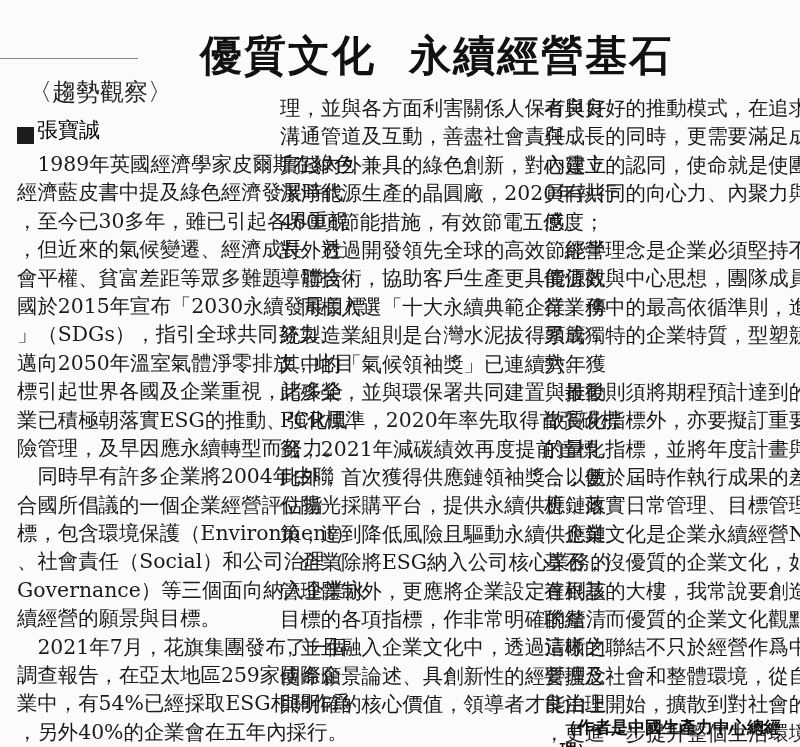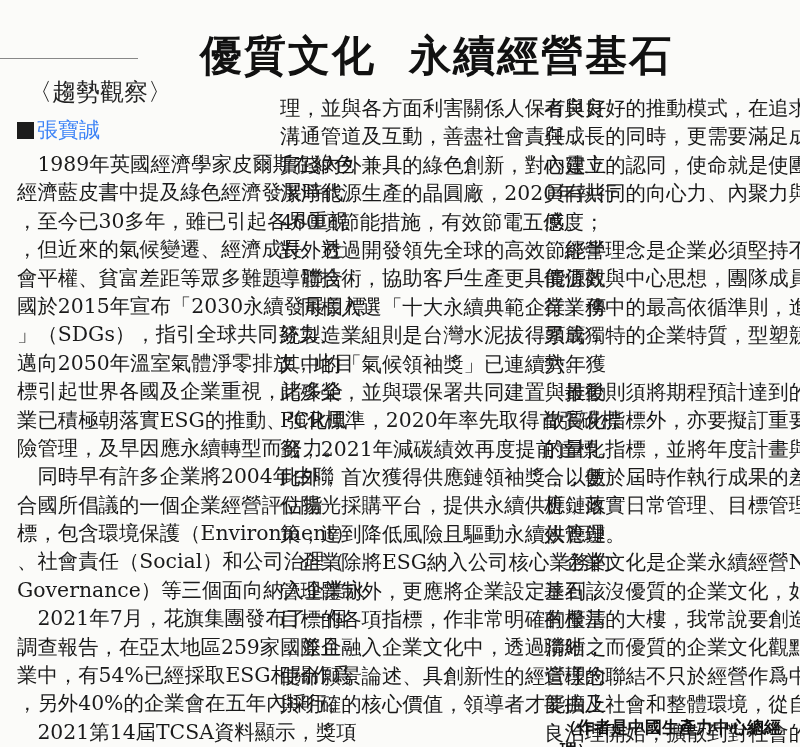--- a/index.html
+++ b/index.html
@@ -20,23 +20,23 @@
       border-top: 1px solid #888;
     }
     .headline {
       position: absolute; left: 200px; top: 28px;
       font-family: "DejaVu Sans", "Liberation Sans", sans-serif;
       font-weight: bold; font-size: 42px; letter-spacing: 2px;
       color: #111; white-space: pre;
     }
     .byline {
       position: absolute; left: 17px; top: 116px;
-      display: flex; align-items: center;
+      display: flex; align-items: flex-end;
       font-family: "DejaVu Sans", "Liberation Sans", sans-serif;
-      font-size: 21px; color: #3b82f6;
+      font-size: 21px; color: #000000;
     }
     .byline .mark {
       display: inline-block; width: 17px; height: 17px; background: #1c1c1c;
       margin-right: 3px;
     }
     .col {
       position: absolute; width: 252px;
       font-size: 20.4px; line-height: 28.4px;
       text-align: justify;
     }
@@ -72,20 +72,21 @@
     <span class="line">」（SDGs），指引全球共同努力、</span>
     <span class="line">邁向2050年溫室氣體淨零排放，此目</span>
     <span class="line">標引起世界各國及企業重視，諸多企</span>
     <span class="line">業已積極朝落實ESG的推動、強化風</span>
     <span class="line">險管理，及早因應永續轉型而努力。</span>
     <span class="line">　同時早有許多企業將2004年由聯</span>
     <span class="line">合國所倡議的一個企業經營評估指</span>
     <span class="line">標，包含環境保護（Environment）</span>
     <span class="line">、社會責任（Social）和公司治理（</span>
     <span class="line">Governance）等三個面向納入企業永</span>
+    <span class="line">續經營的願景與目標。</span>
     <span class="line">　2021年7月，花旗集團發布了一個</span>
     <span class="line">調查報告，在亞太地區259家國際企</span>
     <span class="line">業中，有54%已經採取ESG相關作爲</span>
     <span class="line">，另外40%的企業會在五年內採行。</span>
     <span class="line">　2021第14屆TCSA資料顯示，獎項</span>
   </div>
 <div id="col2" class="col">
     <span class="line">理，並與各方面利害關係人保有良好</span>
     <span class="line">溝通管道及互動，善盡社會責任，</span>
     <span class="line">實踐內外兼具的綠色創新，對內建立</span>
@@ -118,21 +119,20 @@
     <span class="line">　經營理念是企業必須堅持不變的</span>
     <span class="line">價值觀與中心思想，團隊成員在執</span>
     <span class="line">行業務中的最高依循準則，進而積</span>
     <span class="line">累成獨特的企業特質，型塑競爭優</span>
     <span class="line">勢。</span>
     <span class="line">　最後則須將期程預計達到的目標</span>
     <span class="line">做質化指標外，亦要擬訂重要事項</span>
     <span class="line">的量化指標，並將年度計畫與其結</span>
     <span class="line">合，便於屆時作執行成果的差異分</span>
     <span class="line">析，落實日常管理、目標管理與績</span>
-    <span class="line">效管理。</span>
     <span class="line">　企業文化是企業永續經營N百年之</span>
     <span class="line">基石，沒優質的企業文化，如同沒</span>
     <span class="line">有根基的大樓，我常說要創造更佳</span>
     <span class="line">聯結，而優質的企業文化觀點中，</span>
     <span class="line">這樣的聯結不只於經營作爲中，更</span>
     <span class="line">要擴及社會和整體環境，從自身優</span>
     <span class="line">良治理開始，擴散到對社會的關懷</span>
     <span class="line">，更進一步提升整個生活環境，讓</span>
   </div>
 

